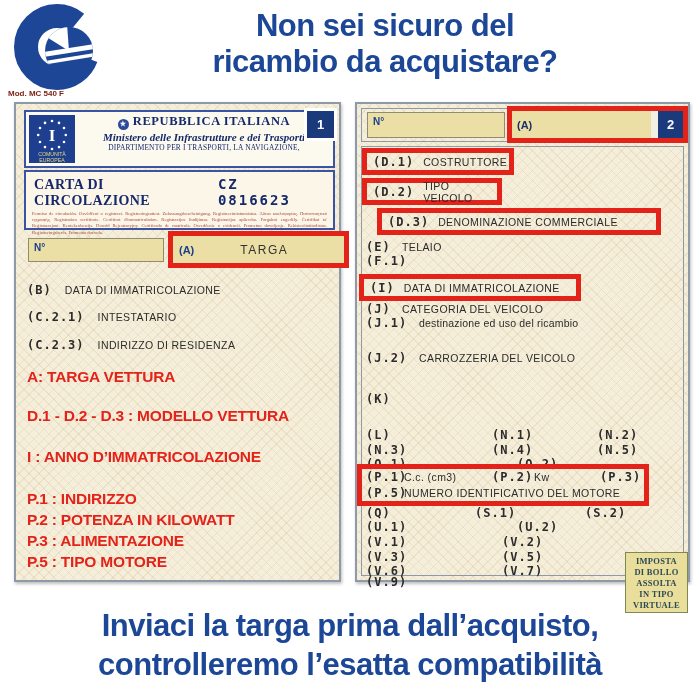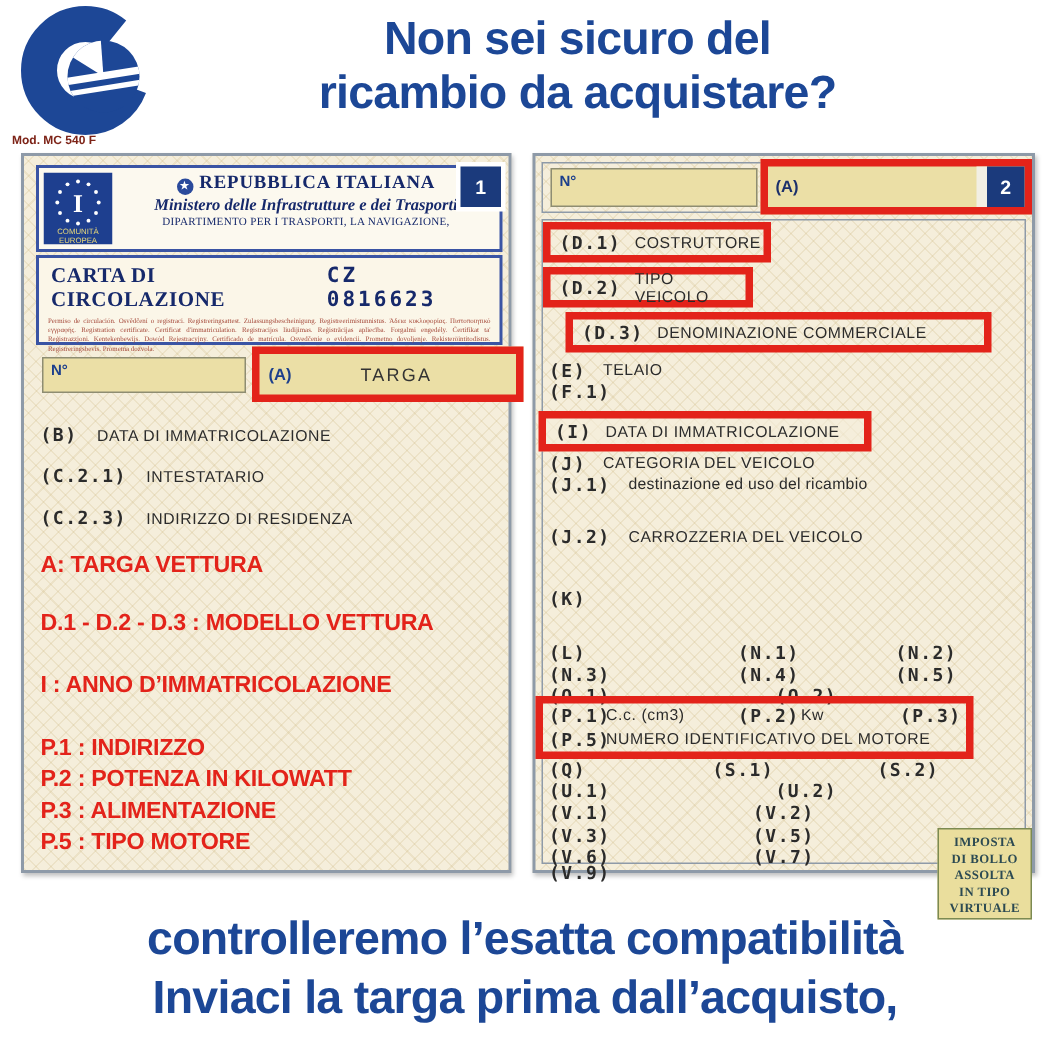--- a/index.html
+++ b/index.html
@@ -299,15 +299,15 @@
   <div class="abs imposta">
     <div>IMPOSTA</div>
     <div>DI BOLLO</div>
     <div>ASSOLTA</div>
     <div>IN TIPO</div>
     <div>VIRTUALE</div>
   </div>
 </div>
 
 <div class="abs footer">
+  <div>Inviaci la targa prima dall’acquisto,</div>
   <div>controlleremo l’esatta compatibilità</div>
-  <div>Inviaci la targa prima dall’acquisto,</div>
 </div>
 
 </body></html>

